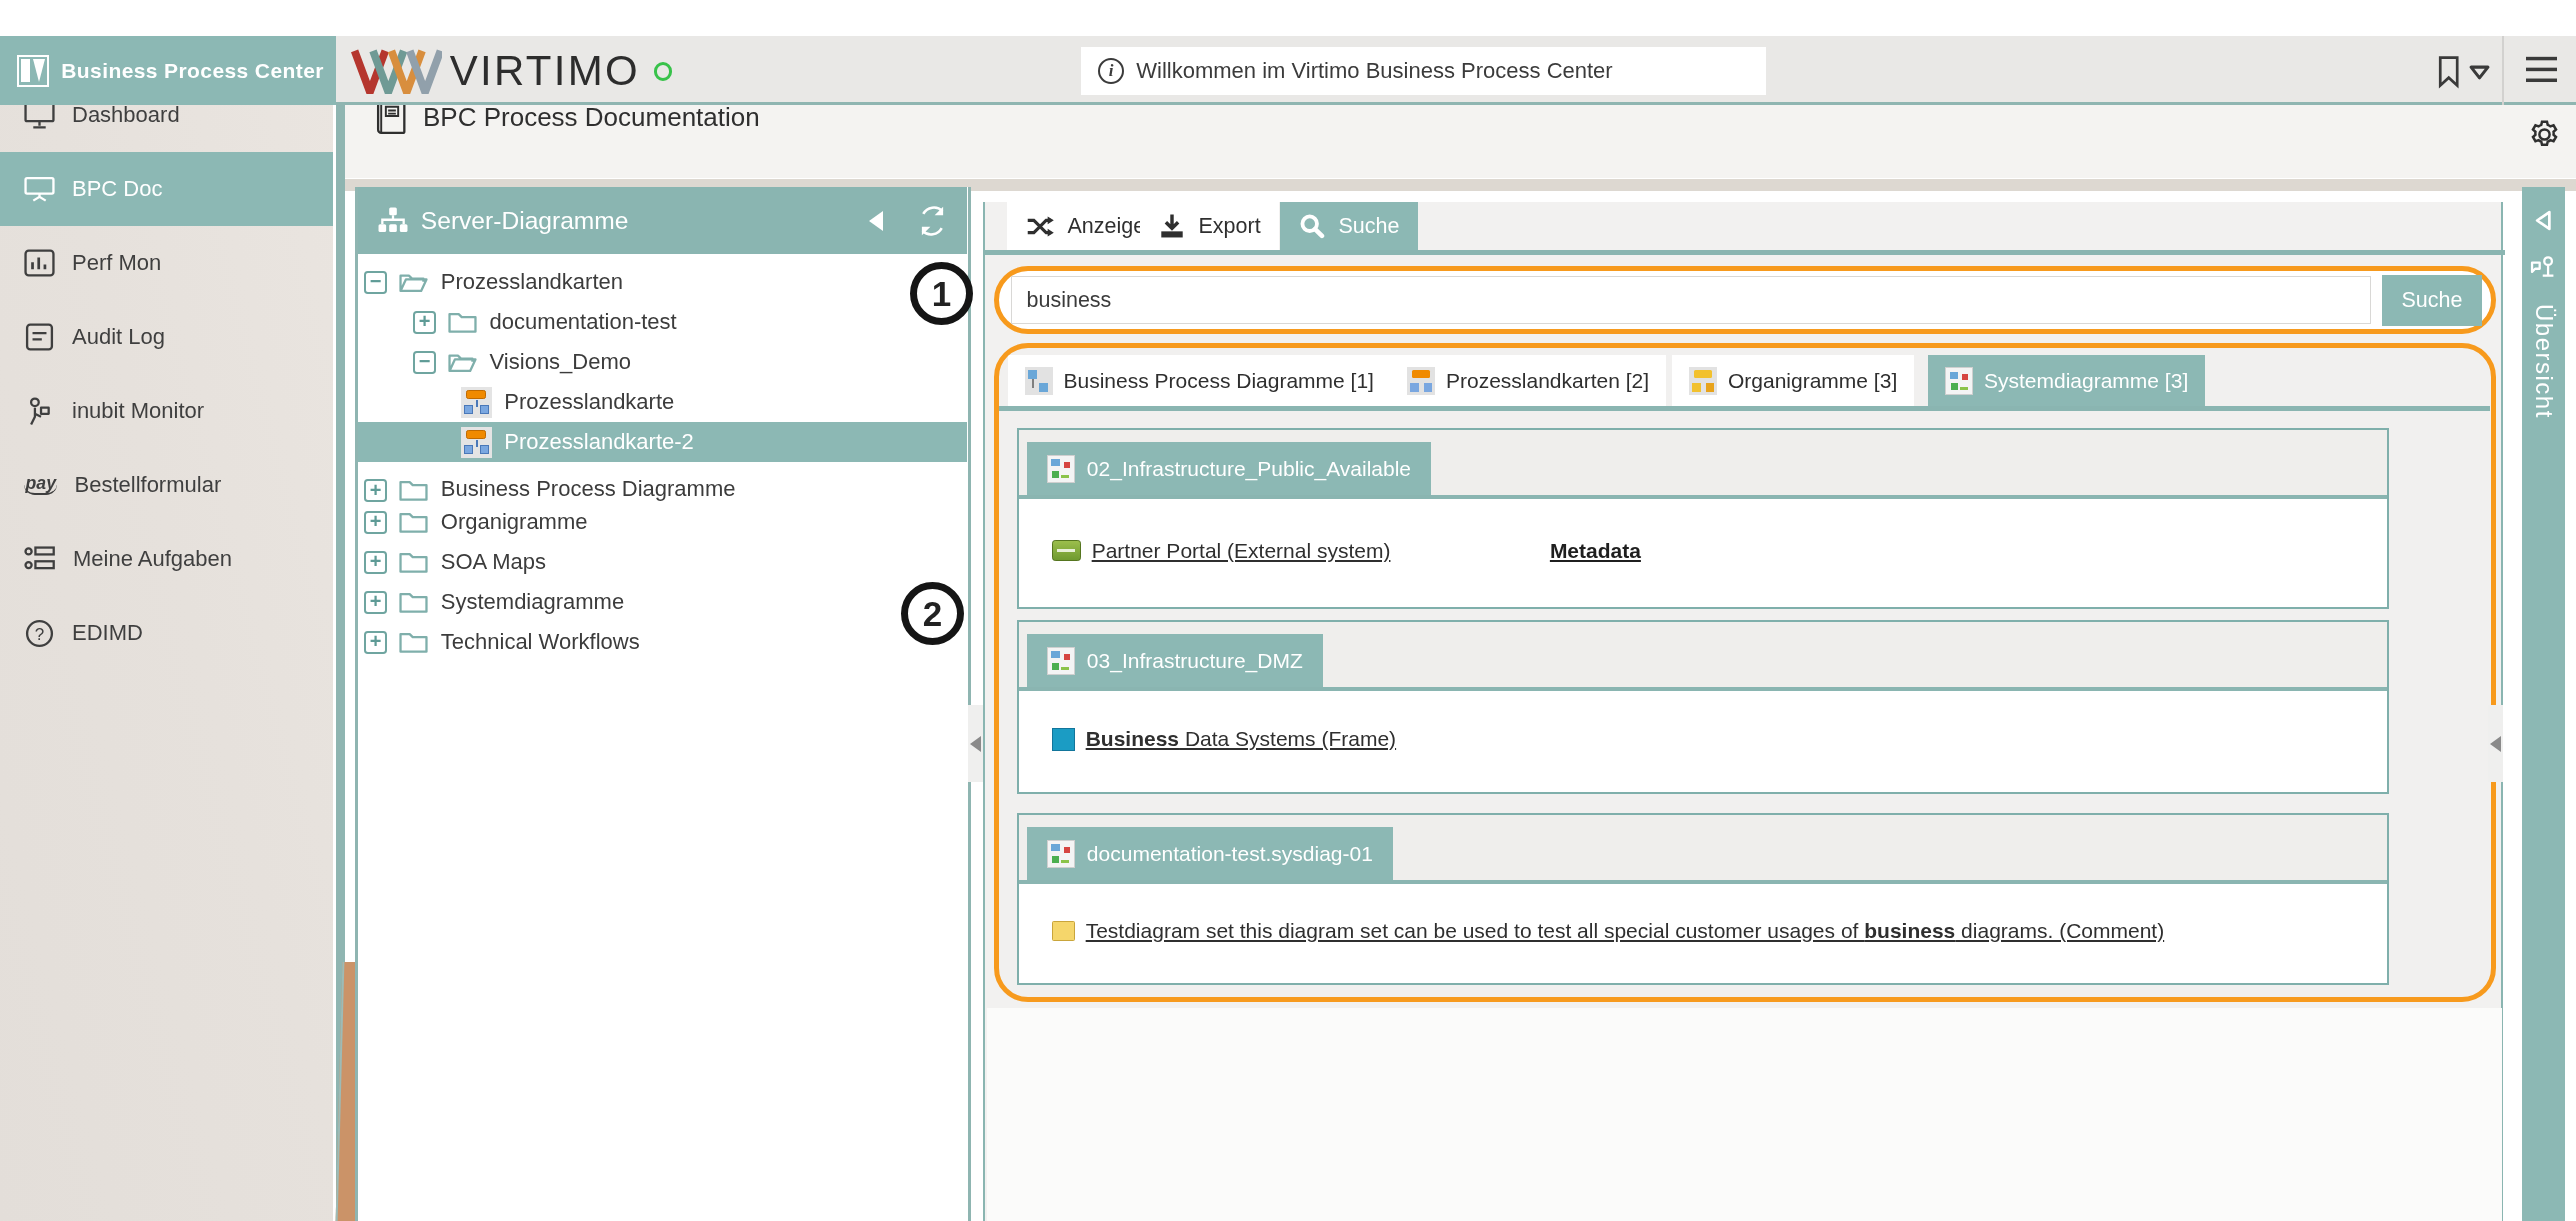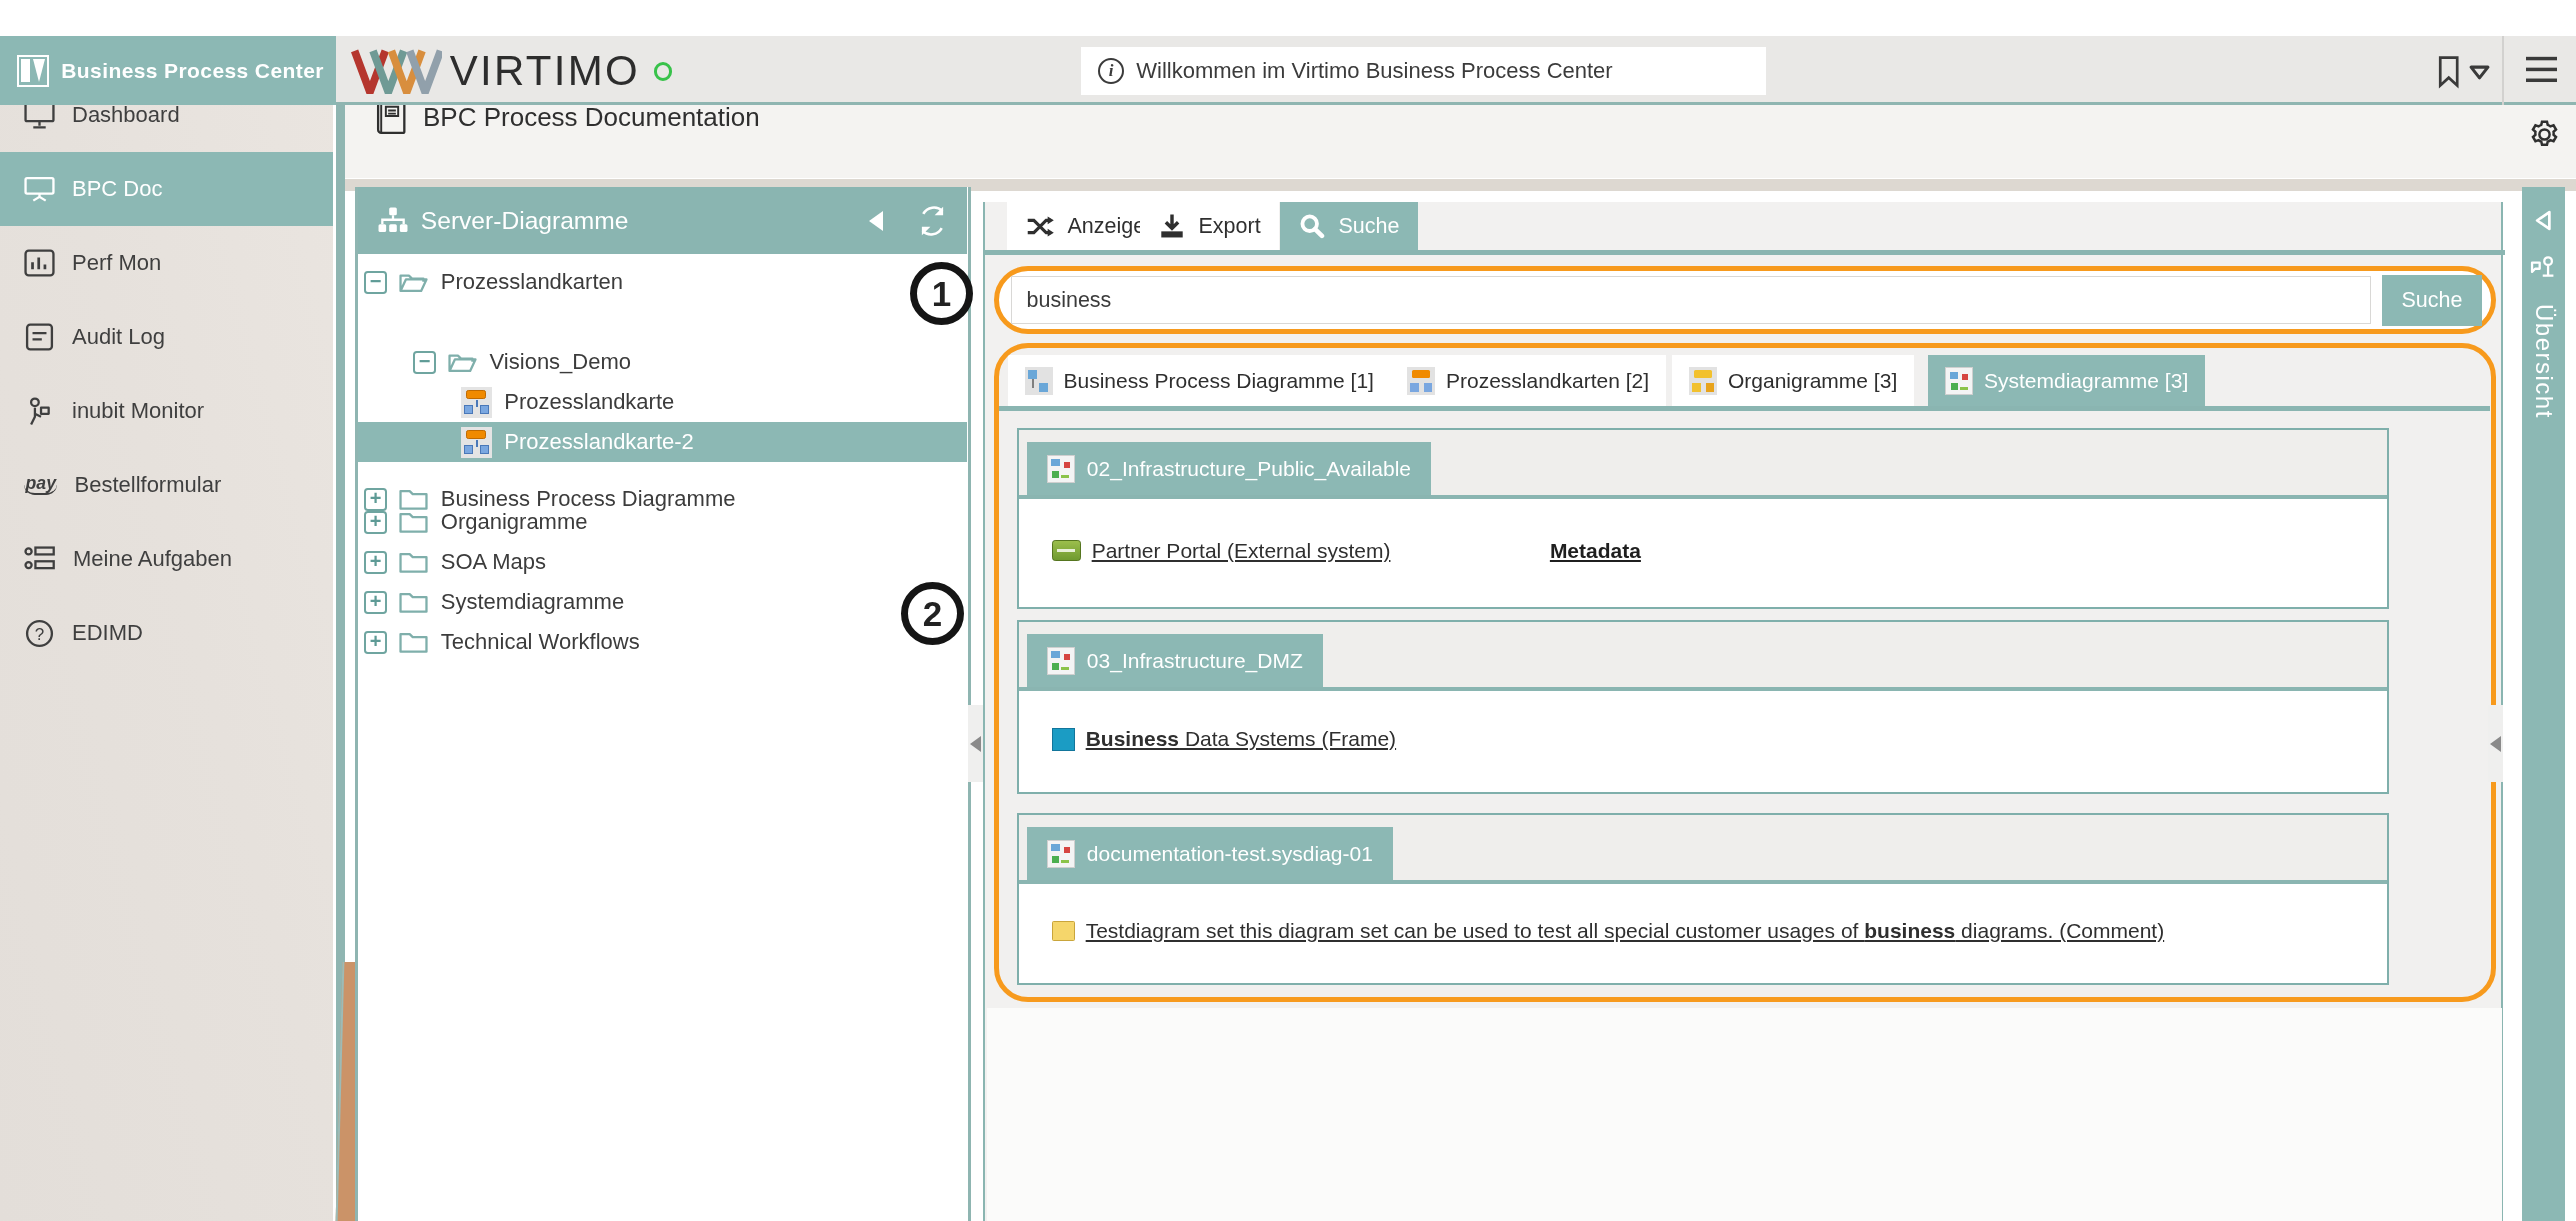--- a/index.html
+++ b/index.html
@@ -298,20 +298,27 @@
     </svg>
   </div>
 
   <div class="tree-row indent-0" style="top:75px;">
     <span class="expander minus"></span>
     <svg width="29" height="23" viewBox="0 0 38 30">
         <path d="M2 26 v-20 h11 l4 4 h15 v4 M2 26 l7 -15 h27 l-7 15 z" fill="none" stroke="#7FAFAB" stroke-width="3" stroke-linejoin="round"></path>
       </svg>
     <span>Prozesslandkarten</span>
   </div>
+  <div class="tree-row indent-1" style="top:115px;">
+    <span class="expander plus"></span>
+    <svg width="29" height="23" viewBox="0 0 38 30">
+        <path d="M2 27 v-23 h12 l4 4 h18 v19 z" fill="none" stroke="#7FAFAB" stroke-width="3" stroke-linejoin="round"></path>
+      </svg>
+    <span>documentation-test</span>
+  </div>
   <div class="tree-row indent-1" style="top:155px;">
     <span class="expander minus"></span>
     <svg width="29" height="23" viewBox="0 0 38 30">
         <path d="M2 26 v-20 h11 l4 4 h15 v4 M2 26 l7 -15 h27 l-7 15 z" fill="none" stroke="#7FAFAB" stroke-width="3" stroke-linejoin="round"></path>
       </svg>
     <span>Visions_Demo</span>
   </div>
   <div class="tree-row indent-2" style="top:195px;">
     <span class="diagram-icon">
         <span class="top"></span>
@@ -323,21 +330,21 @@
   </div>
   <div class="tree-row indent-2 selected" style="top:235px;">
     <span class="diagram-icon">
         <span class="top"></span>
         <span class="stem"></span>
         <span class="bl"></span>
         <span class="br"></span>
       </span>
     <span>Prozesslandkarte-2</span>
   </div>
-  <div class="tree-row indent-0" style="top:292px;">
+  <div class="tree-row indent-0" style="top:275px;align-items:flex-end;">
     <span class="expander plus"></span>
     <svg width="29" height="23" viewBox="0 0 38 30">
         <path d="M2 27 v-23 h12 l4 4 h18 v19 z" fill="none" stroke="#7FAFAB" stroke-width="3" stroke-linejoin="round"></path>
       </svg>
     <span>Business Process Diagramme</span>
   </div>
   <div class="tree-row indent-0" style="top:315px;">
     <span class="expander plus"></span>
     <svg width="29" height="23" viewBox="0 0 38 30">
         <path d="M2 27 v-23 h12 l4 4 h18 v19 z" fill="none" stroke="#7FAFAB" stroke-width="3" stroke-linejoin="round"></path>

